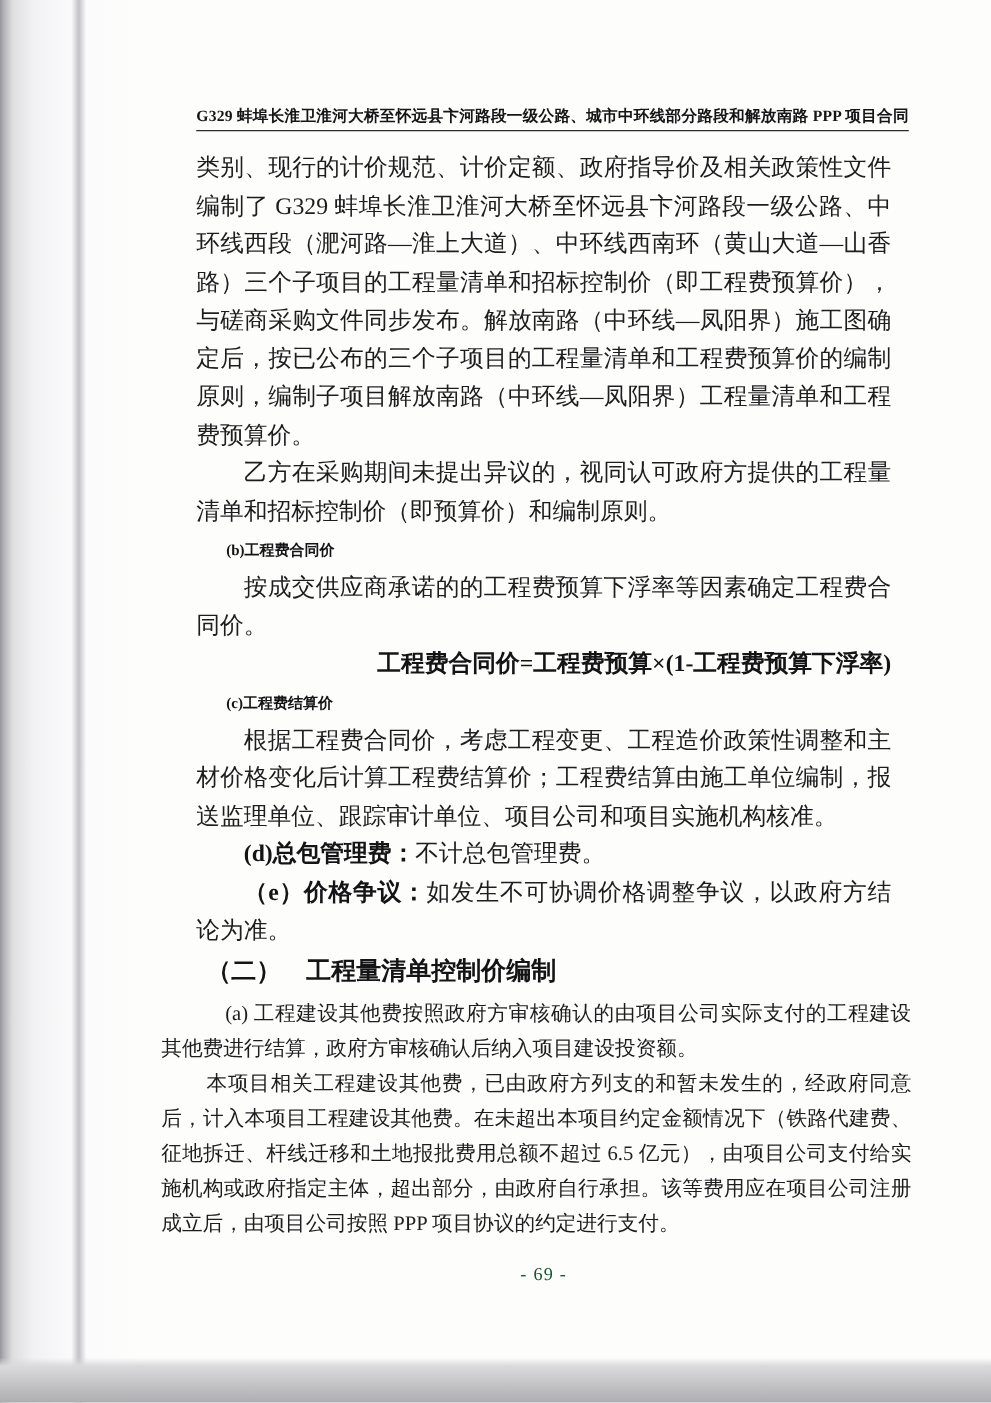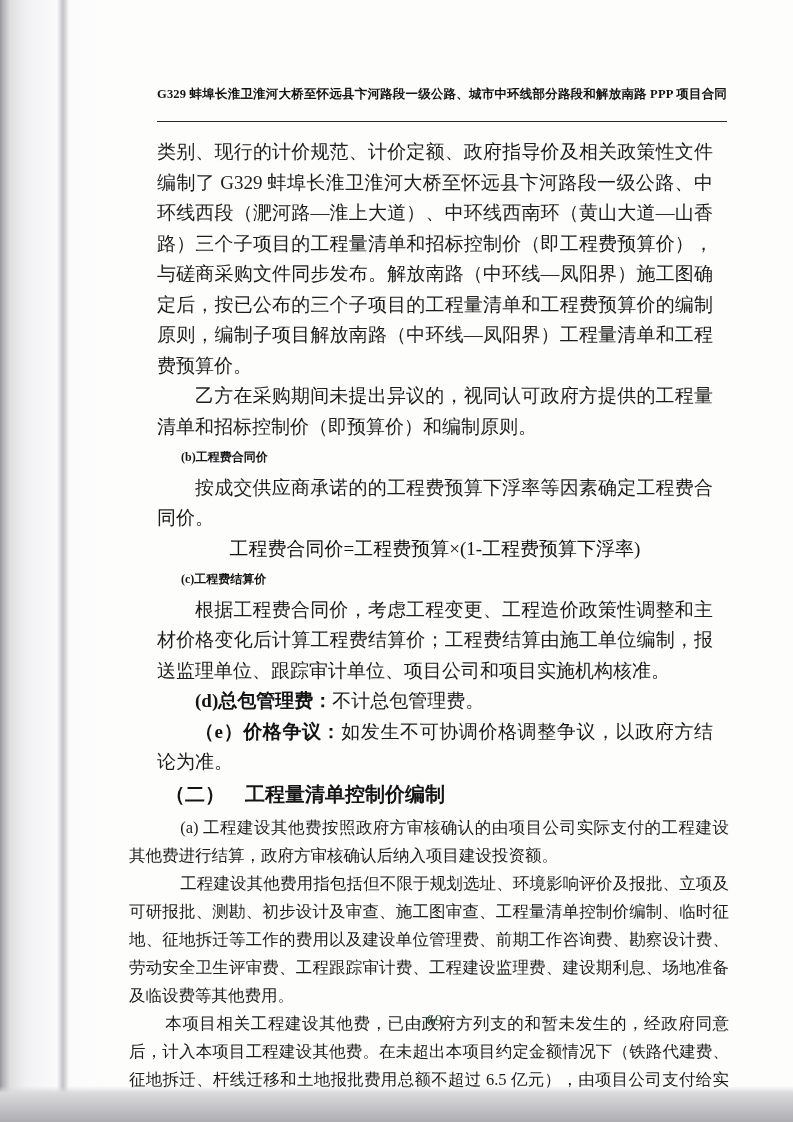--- a/index.html
+++ b/index.html
@@ -36,40 +36,40 @@
       rgba(216,216,218,0) 0px,#dadadc 7px,#c6c6c9 20px,#aeaeb2 36px);
     pointer-events:none;
   }
   .content{
     position:absolute;left:157px;top:84px;width:556px;
     color:#1d1d1f;
   }
   .header{
     font-size:12.5px;font-weight:bold;color:#151517;
     border-bottom:1.5px solid #2a2a2c;
-    padding-bottom:18px;
+    padding-bottom:2px;
     white-space:nowrap;
     display:inline-block;
     letter-spacing:0.2px;
   }
   .para{
     font-size:19px;line-height:30.5px;
     text-align:justify;
     margin:0;
   }
   .indent2{text-indent:2em;}
   .mt{margin-top:15px;}
   .bold{font-weight:bold;color:#141416;margin-top:14px;}
   .heading-sub{
     font-size:12px;line-height:30.5px;font-weight:bold;color:#141416;
     text-indent:2em;margin:0;
   }
   .formula{
-    font-size:19px;line-height:30.5px;font-weight:normal;color:#141416;
-    text-align:center;margin:0;
+    font-size:19px;line-height:30.5px;font-weight:bold;color:#141416;
+    text-align:right;margin:0;
   }
   .heading2{
     font-size:20px;line-height:32px;font-weight:bold;color:#141416;
     text-indent:0.4em;margin:0 0 4px 0;
   }
   .para-sm{
     font-size:16.5px;line-height:28px;
     text-align:justify;
     margin:0 -16px 0 -28px;
   }
@@ -106,21 +106,20 @@
     <p class="para indent2">根据工程费合同价，考虑工程变更、工程造价政策性调整和主材价格变化后计算工程费结算价；工程费结算由施工单位编制，报送监理单位、跟踪审计单位、项目公司和项目实施机构核准。</p>
 
     <p class="para indent2"><span class="bold">(d)总包管理费：</span><span>不计总包管理费。</span></p>
 
     <p class="para indent2"><span class="bold">（e）价格争议：</span><span>如发生不可协调价格调整争议，以政府方结论为准。</span></p>
 
     <p class="heading2">（二）　工程量清单控制价编制</p>
 
     <p class="para-sm indent-sm3">(a) 工程建设其他费按照政府方审核确认的由项目公司实际支付的工程建设其他费进行结算，政府方审核确认后纳入项目建设投资额。</p>
 
-    <p class="para-sm indent-sm3">工程建设其他费用指包括但不限于规划选址、环境影响评价及报批、立项及可研报批、测勘、初步设计及审查、施工图审查、工程量清单控制价编制、临时征地、征地拆迁等工作的费用以及建设单位管理费、前期工作咨询费、勘察设计费、劳动安全卫生评审费、工程跟踪审计费、工程建设监理费、建设期利息、场地准备及临设费等其他费用。</p>
 
     <p class="para-sm indent-sm2">本项目相关工程建设其他费，已由政府方列支的和暂未发生的，经政府同意后，计入本项目工程建设其他费。在未超出本项目约定金额情况下（铁路代建费、征地拆迁、杆线迁移和土地报批费用总额不超过 6.5 亿元），由项目公司支付给实施机构或政府指定主体，超出部分，由政府自行承担。该等费用应在项目公司注册成立后，由项目公司按照 PPP 项目协议的约定进行支付。</p>
 
     
   </div>
 
   <div class="page-number">- 69 -</div>
 
   <div class="edge-bottom"></div>
 </div>

